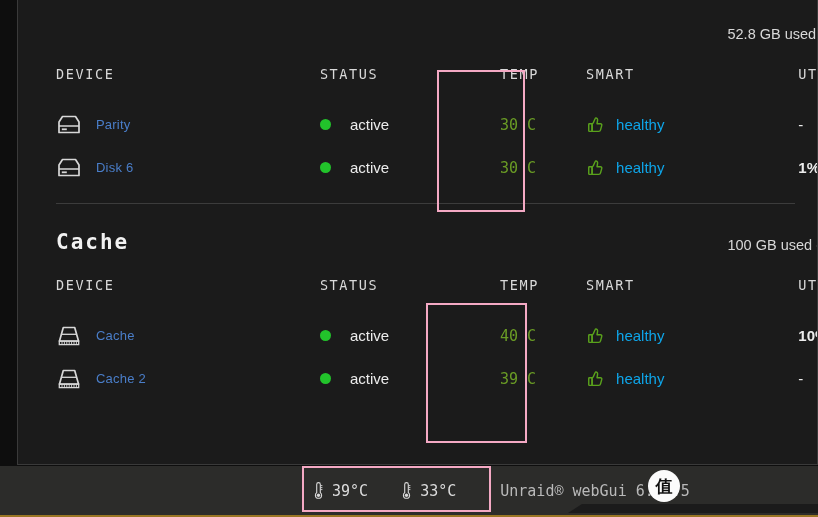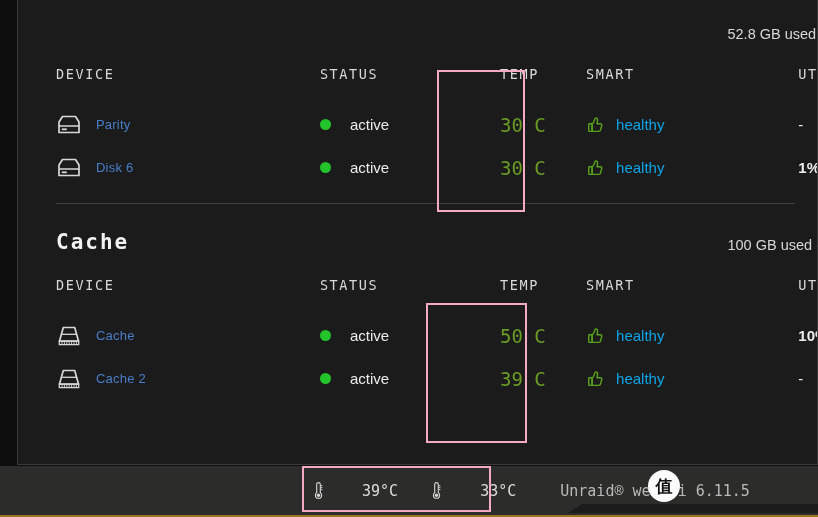--- a/index.html
+++ b/index.html
@@ -122,21 +122,21 @@
     border-radius: 50%;
     background: #22c32b;
     margin-right: 11px;
     flex: 0 0 auto;
   }
   .status-text { color: #ececec; font-size: 15px; }
 
   
   .temp-text {
     color: #6a9c25;
-    font-size: 19px;
+    font-size: 15px;
     font-family: "DejaVu Sans Mono", monospace;
   }
 
   
   .smart-cell { display: flex; align-items: center; }
   .smart-icon { width: 19px; height: 19px; margin-right: 11px; flex: 0 0 auto; display: block; }
   .smart-text { color: #0ea5e9; font-size: 15px; }
 
   
   .util-text { color: #ececec; font-size: 15px; font-weight: 600; }
@@ -179,21 +179,20 @@
     margin-left: 312px;
     gap: 0;
   }
   .footer-temp {
     display: flex;
     align-items: center;
     margin-right: 32px;
     font-family: "DejaVu Sans Mono", monospace;
     font-size: 15px;
     color: #ddd;
-    gap: 30px;
   }
   .therm-icon { width: 13px; height: 19px; margin-right: 7px; display: block; }
   .footer-credit {
     font-family: "DejaVu Sans Mono", monospace;
     font-size: 15px;
     color: #b9b9b9;
     white-space: nowrap;
     margin-left: 12px;
   }
 
@@ -397,21 +396,21 @@
                 <span class="dev-name">Cache</span>
               </div>
             </td>
             <td>
               <div class="status-cell">
                 <span class="status-dot"></span>
                 <span class="status-text">active</span>
               </div>
             </td>
             <td>
-              <span class="temp-text">50 C</span>
+              <span class="temp-text">40 C</span>
             </td>
             <td>
               <div class="smart-cell">
                 <svg class="smart-icon" viewBox="0 0 20 20">
                   <path d="M6.4 9.2 L6.4 17.2 L13.4 17.2 C14.4 17.2 15.1 16.6 15.3 15.7 L16.6 10.9
                            C16.8 10.1 16.2 9.3 15.3 9.3 L11.6 9.3 L12.2 5.4 C12.35 4.2 11.6 3.1 10.5 3.1
                            C10.1 3.1 9.8 3.35 9.65 3.75 L7.6 8.4 Z" fill="none" stroke="#5aa21c" stroke-width="1.5" stroke-linejoin="round"></path>
                   <rect x="2.9" y="9.2" width="3.5" height="8" rx="0.7" fill="none" stroke="#5aa21c" stroke-width="1.5"></rect>
                 </svg>
                 <span class="smart-text">healthy</span>

